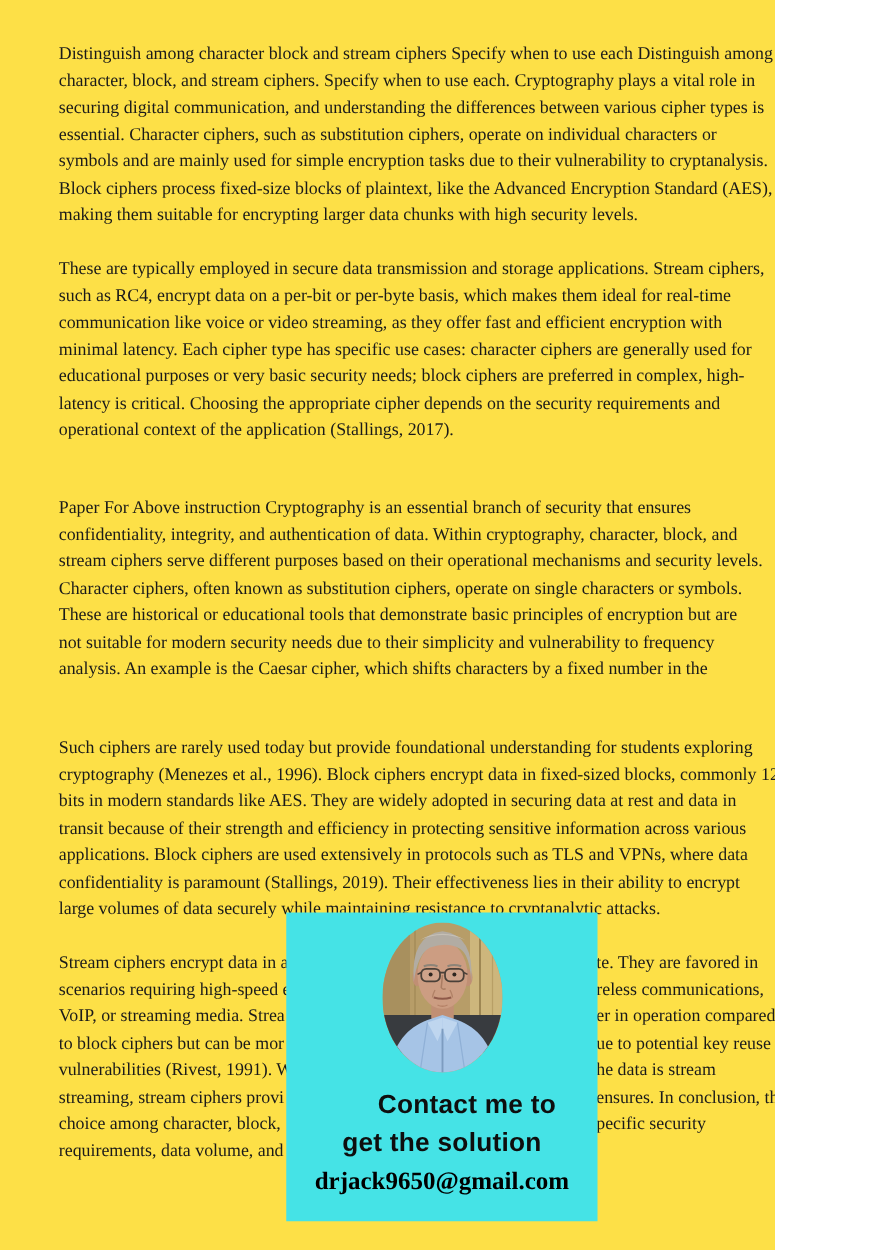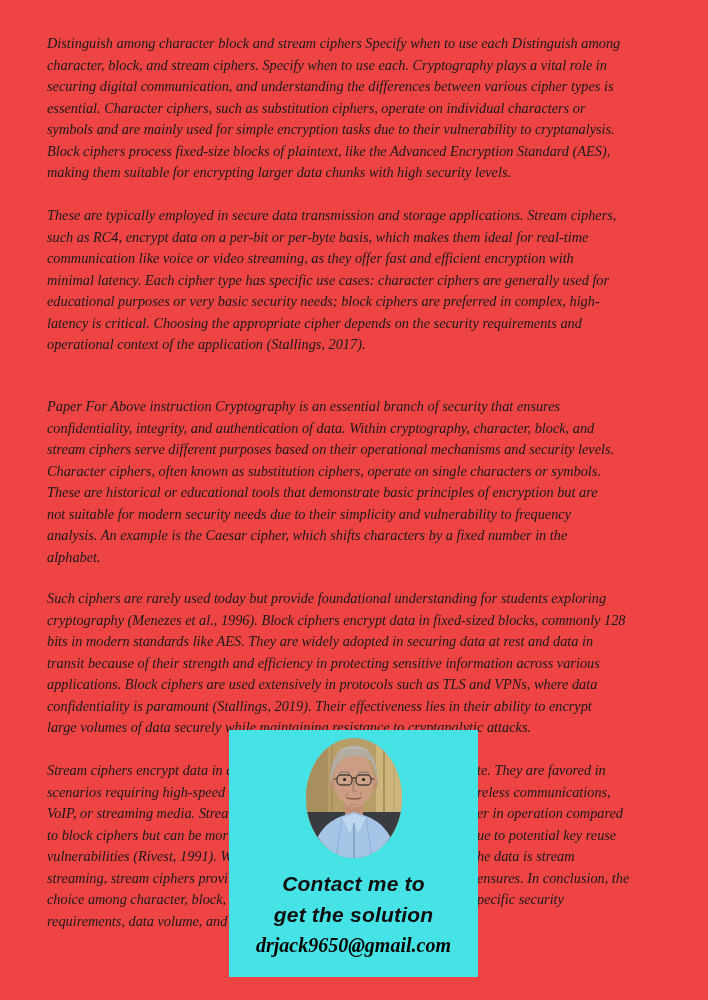--- a/index.html
+++ b/index.html
@@ -1,24 +1,23 @@
 <!DOCTYPE html>
 <html><head>
 <meta charset="utf-8">
 <style>
   html, body { margin: 0; padding: 0; background: #ffffff; }
   .page {
     position: relative;
-    width: 708px;
+    width: 620px;
     height: 1000px;
-    background: #ef4444;
+    background: #fde047;
     overflow: hidden;
     font-family: "Liberation Serif", "DejaVu Serif", serif;
     color: #1a1a1a;
-    font-style: italic;
   }
   .para {
     position: absolute;
     left: 47px;
     font-size: 14.3px;
     line-height: 21.5px;
     white-space: nowrap;
   }
   .para .line { height: 21.5px; position: relative; }
   .para .frag-right { position: absolute; left: 430px; top: 0; }
@@ -44,21 +43,21 @@
     position: absolute;
     left: 0;
     width: 100%;
     font-family: "Liberation Sans", "DejaVu Sans", sans-serif;
     font-weight: 700;
     font-size: 21px;
     line-height: 31px;
     color: #0e0e0e;
     letter-spacing: 0.2px;
   }
-  .heading-line1 { top: 138px; }
+  .heading-line1 { top: 138px; padding-left: 20px; }
   .heading-line2 { top: 169px; }
   .overlay-email {
     position: absolute;
     left: 0;
     top: 203px;
     width: 100%;
     font-family: "Liberation Serif", "DejaVu Serif", serif;
     font-weight: 700;
     font-size: 20px;
     line-height: 24px;
@@ -89,21 +88,20 @@
       <div class="line">operational context of the application (Stallings, 2017).</div>
     </div>
   <div class="para" id="para-2" style="top:396px">
       <div class="line">Paper For Above instruction Cryptography is an essential branch of security that ensures</div>
       <div class="line">confidentiality, integrity, and authentication of data. Within cryptography, character, block, and</div>
       <div class="line">stream ciphers serve different purposes based on their operational mechanisms and security levels.</div>
       <div class="line">Character ciphers, often known as substitution ciphers, operate on single characters or symbols.</div>
       <div class="line">These are historical or educational tools that demonstrate basic principles of encryption but are</div>
       <div class="line">not suitable for modern security needs due to their simplicity and vulnerability to frequency</div>
       <div class="line">analysis. An example is the Caesar cipher, which shifts characters by a fixed number in the</div>
-      <div class="line">alphabet.</div>
     </div>
   <div class="para" id="para-3" style="top:588px">
       <div class="line">Such ciphers are rarely used today but provide foundational understanding for students exploring</div>
       <div class="line">cryptography (Menezes et al., 1996). Block ciphers encrypt data in fixed-sized blocks, commonly 128</div>
       <div class="line">bits in modern standards like AES. They are widely adopted in securing data at rest and data in</div>
       <div class="line">transit because of their strength and efficiency in protecting sensitive information across various</div>
       <div class="line">applications. Block ciphers are used extensively in protocols such as TLS and VPNs, where data</div>
       <div class="line">confidentiality is paramount (Stallings, 2019). Their effectiveness lies in their ability to encrypt</div>
       <div class="line">large volumes of data securely while maintaining resistance to cryptanalytic attacks.</div>
     </div>

